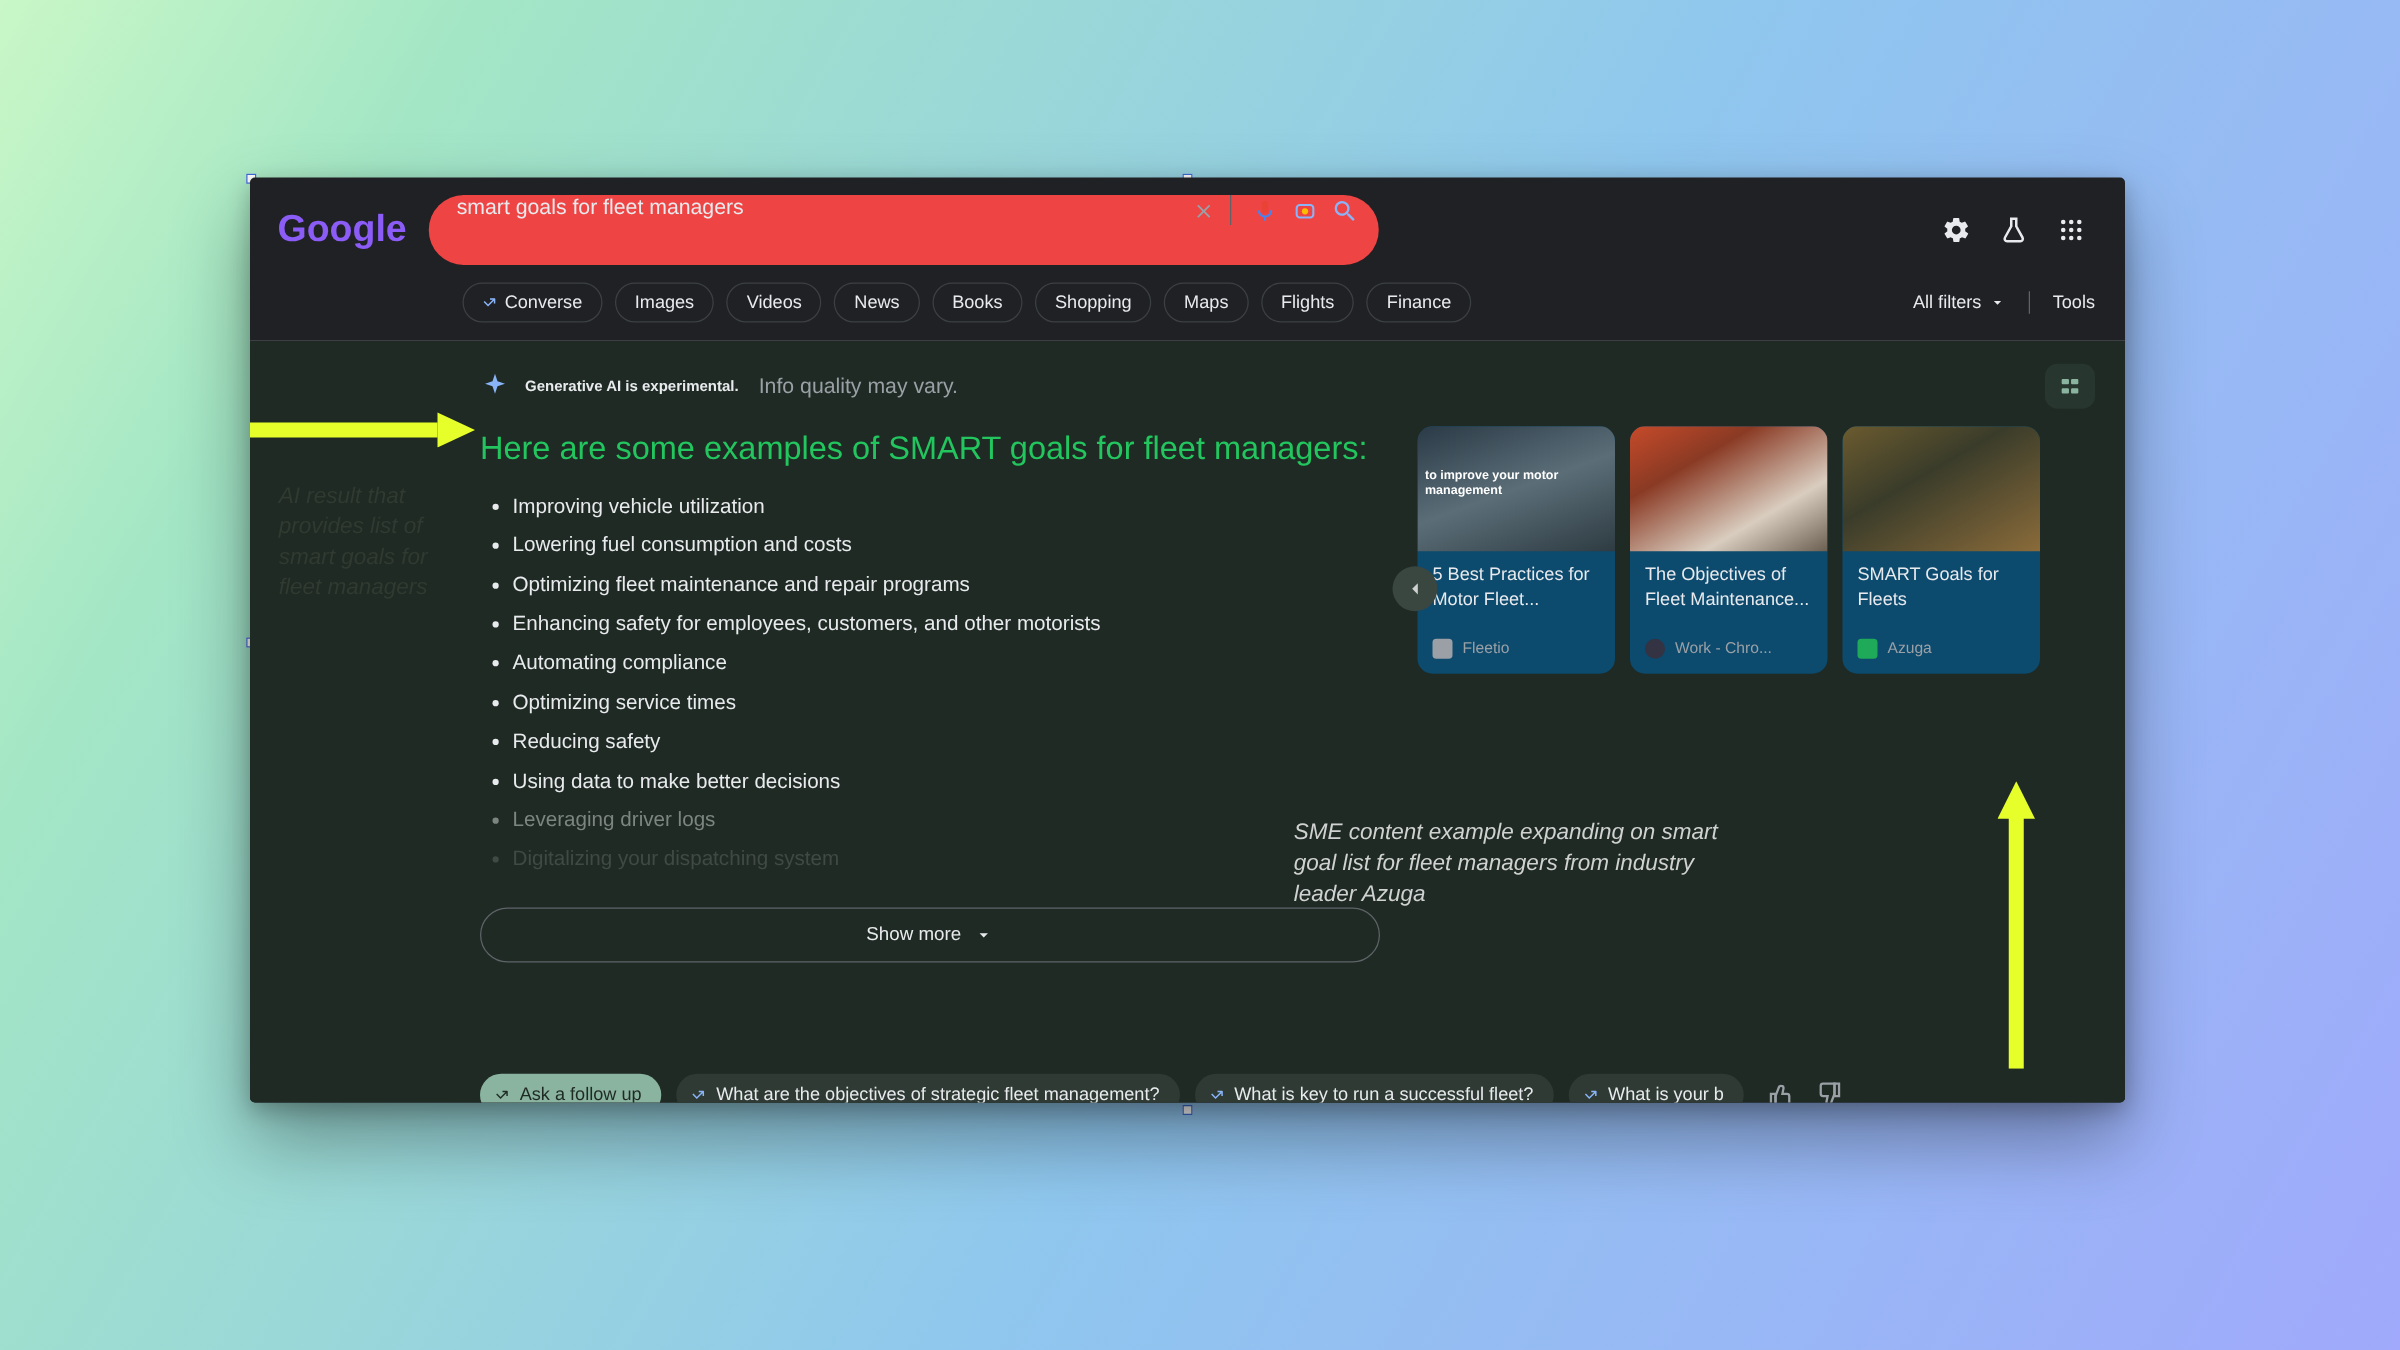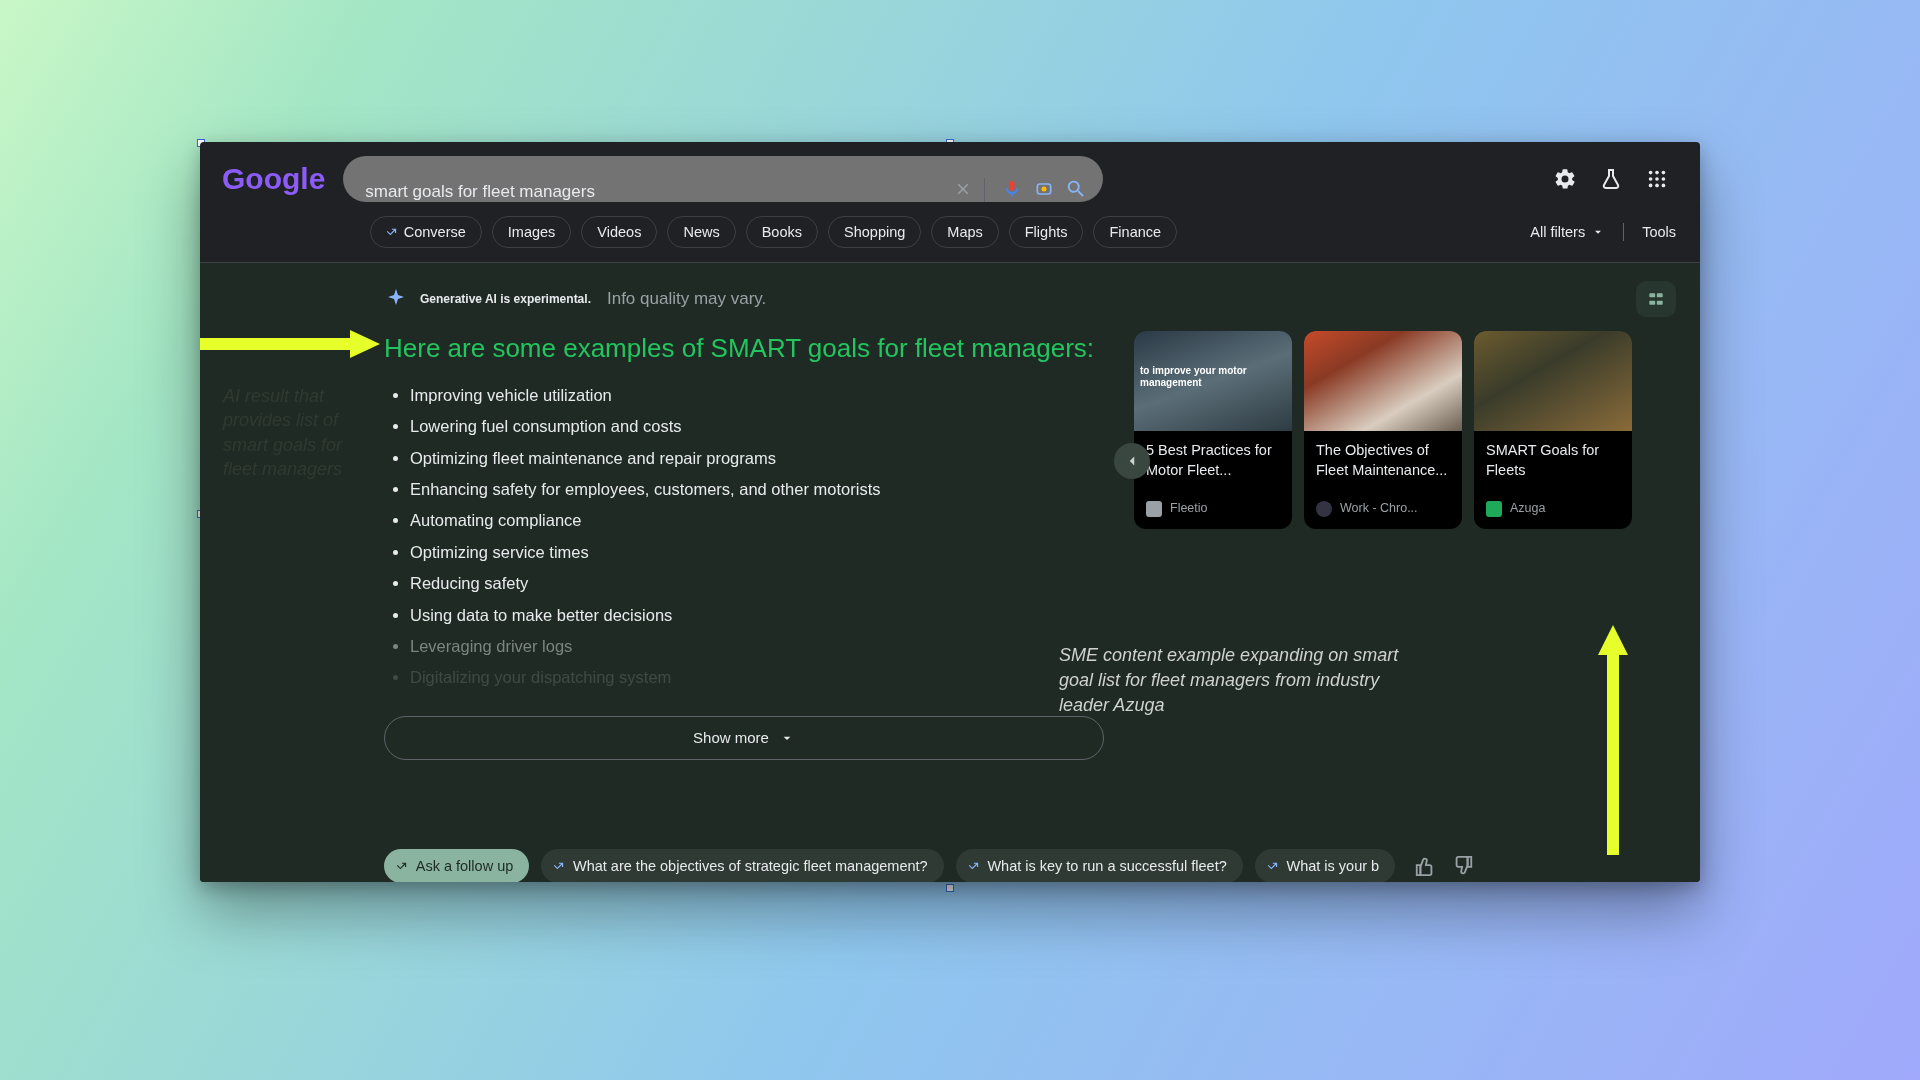--- a/index.html
+++ b/index.html
@@ -16,23 +16,23 @@
     border-radius: 4px;
     box-shadow: 0 30px 60px rgba(0,0,0,0.35), 0 6px 18px rgba(0,0,0,0.25);
     color: #e8eaed;
     overflow: hidden;
   }
 
   
   .topbar { display:flex; align-items:center; padding: 14px 24px 6px 22px; gap: 18px; }
   .logo { font-size: 30px; font-weight: 600; letter-spacing: 0; color:#8b5cf6; font-family: "Product Sans", Arial, sans-serif; }
   .searchbox {
-    display:flex; align-items:flex-end;
-    background:#737373; border-radius: 999px;
-    height: 46px; width: 760px; padding: 0 14px 0 22px;
+    display:flex; align-items:flex-start;
+    background:#ef4444; border-radius: 999px;
+    height: 56px; width: 760px; padding: 0 14px 0 22px;
     color:#e8eaed;
   }
   .search-input { flex:1; background:transparent; border:none; outline:none; color:#e8eaed; font-size:17px; }
   .sb-icon { width:26px; height:26px; display:flex; align-items:center; justify-content:center; margin-left:6px; cursor:pointer; }
   .sb-sep { width:1px; height:24px; background:#5f6368; margin:0 8px; }
   .topright { margin-left:auto; display:flex; align-items:center; gap:20px; padding-right:6px; }
   .tr-icon { width:26px; height:26px; color:#e8eaed; cursor:pointer; display:flex; align-items:center; justify-content:center; }
 
   
   .chips-row { display:flex; align-items:center; padding: 8px 24px 14px 170px; gap:10px; border-bottom:1px solid #3c4043; }
@@ -57,21 +57,21 @@
   .ai-list li.faded { color:#7d8580; }
 
   .showmore {
     margin-top:22px; width:720px; height:44px; border:1px solid #5f6368; border-radius:999px;
     background:transparent; color:#e8eaed; font-size:15px; display:flex; align-items:center; justify-content:center; gap:10px; cursor:pointer;
   }
 
   
   .cards-wrap { position:relative; width:520px; }
   .cards { display:flex; gap:12px; }
-  .card { width:158px; background:#000000; border-radius:12px; overflow:hidden; cursor:pointer; }
+  .card { width:158px; background:#0c4a6e; border-radius:12px; overflow:hidden; cursor:pointer; }
   .card-img { height:100px; width:100%; background:#4a5a50; }
   .card-img.c1 { background: linear-gradient(160deg,#2a3a46 0%, #5b6e78 50%, #2e3b42 100%); position:relative; }
   .card-img.c1::after { content:"to improve your motor management"; position:absolute; left:6px; top:34px; font-size:10px; color:#fff; font-weight:700; line-height:1.15; width:120px; }
   .card-img.c2 { background: linear-gradient(150deg,#6b5b2f 0%, #3a3c2a 40%, #8a6b3a 100%); }
   .card-img.c3 { background: linear-gradient(150deg,#c64a2a 0%, #8a3a24 30%, #d9cdbf 70%, #6b5f52 100%); }
   .card-body { padding:10px 12px 12px 12px; }
   .card-title { font-size:14.5px; color:#e8eaed; line-height:1.35; height:60px; overflow:hidden; }
   .card-src { display:flex; gap:8px; font-size:12.5px; color:#9aa0a6; }
   .fav { width:16px; height:16px; border-radius:3px; background:#9aa0a6; display:inline-block; }
   .fav.f2 { background:#1faa59; }
@@ -322,21 +322,21 @@
           </div>
           <div class="fb-icon">
             <svg viewBox="0 0 24 24" width="22" height="22" fill="none" stroke="#9aa0a6" stroke-width="2" style="transform:rotate(180deg);">
                 <path d="M7 22h10a2 2 0 0 0 2-2v-7a2 2 0 0 0-2-2h-4l1-5a2 2 0 0 0-2-2 2 2 0 0 0-2 1l-3 8z"></path>
                 <path d="M3 11h4v11H3z"></path>
               </svg>
           </div>
         </div>
       </div>
 
-      <div class="annot-right" style="position:absolute; left:859px; top:380px;">SME content example expanding on smart goal list for fleet managers from industry leader Azuga</div>
+      <div class="annot-right" style="position:absolute; left:835px; top:380px;">SME content example expanding on smart goal list for fleet managers from industry leader Azuga</div>
     </div>
 
   </div>
 
   <div class="annot-left">AI result that provides list of smart goals for fleet managers</div>
 
   <svg class="arrow-h" viewBox="0 0 180 30">
     <rect x="0" y="10" width="150" height="12" fill="#e6ff2b"></rect>
     <polygon points="150,2 180,16 150,30" fill="#e6ff2b"></polygon>
   </svg>

